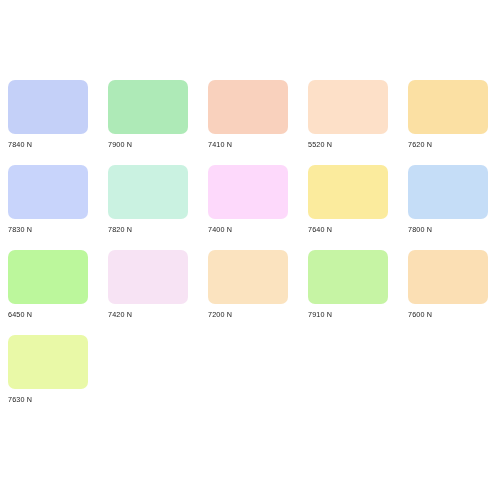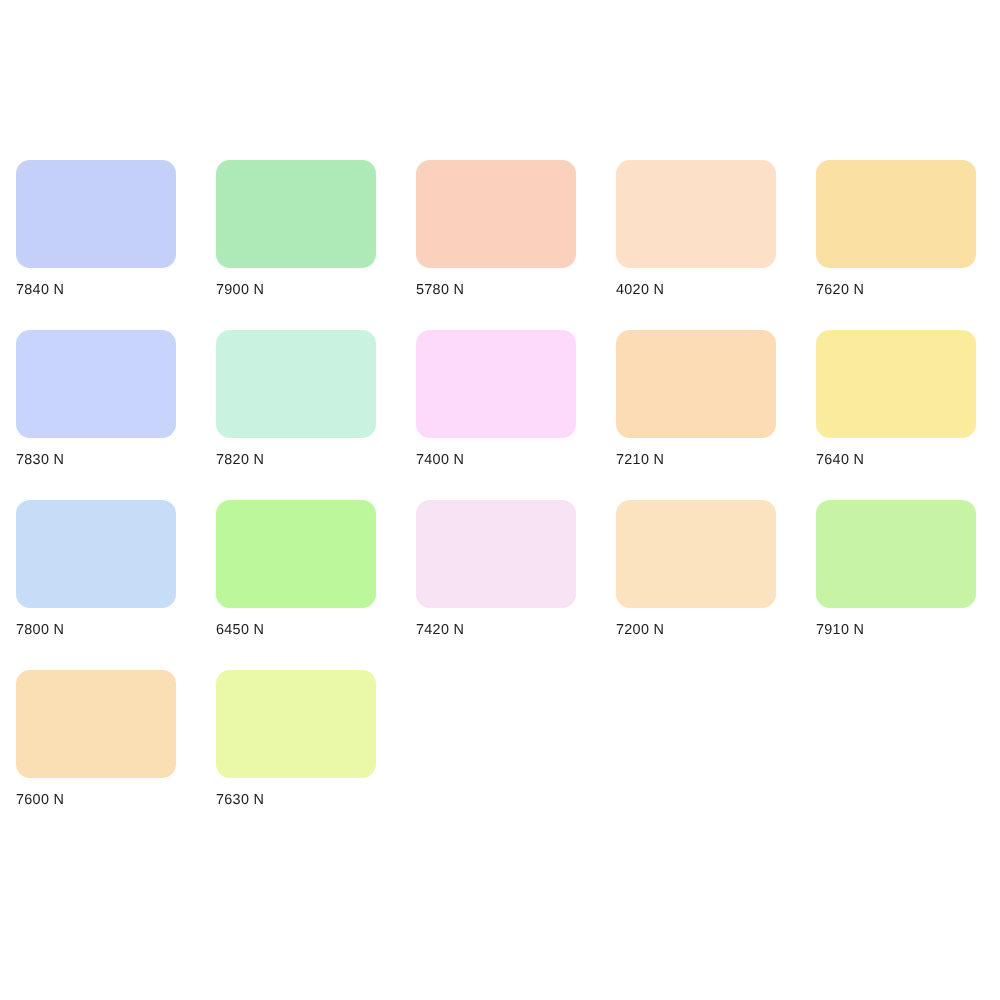--- a/index.html
+++ b/index.html
@@ -72,45 +72,41 @@
       <div class="swatch-cell">
         <div class="swatch-chip" style="background: rgb(196, 208, 248);"></div>
         <div class="swatch-label">7840 N</div>
       </div>
       <div class="swatch-cell">
         <div class="swatch-chip" style="background: rgb(174, 234, 183);"></div>
         <div class="swatch-label">7900 N</div>
       </div>
       <div class="swatch-cell">
         <div class="swatch-chip" style="background: rgb(249, 209, 189);"></div>
-        <div class="swatch-label">5780 N</div>
+        <div class="swatch-label">7410 N</div>
       </div>
       <div class="swatch-cell">
         <div class="swatch-chip" style="background: rgb(253, 224, 200);"></div>
-        <div class="swatch-label">4020 N</div>
+        <div class="swatch-label">5520 N</div>
       </div>
       <div class="swatch-cell">
         <div class="swatch-chip" style="background: rgb(251, 224, 163);"></div>
         <div class="swatch-label">7620 N</div>
       </div>
       <div class="swatch-cell">
         <div class="swatch-chip" style="background: rgb(200, 212, 251);"></div>
         <div class="swatch-label">7830 N</div>
       </div>
       <div class="swatch-cell">
         <div class="swatch-chip" style="background: rgb(202, 242, 225);"></div>
         <div class="swatch-label">7820 N</div>
       </div>
       <div class="swatch-cell">
         <div class="swatch-chip" style="background: rgb(253, 217, 251);"></div>
         <div class="swatch-label">7400 N</div>
-      </div>
-      <div class="swatch-cell">
-        <div class="swatch-chip" style="background: rgb(251, 220, 180);"></div>
-        <div class="swatch-label">7210 N</div>
       </div>
       <div class="swatch-cell">
         <div class="swatch-chip" style="background: rgb(251, 235, 157);"></div>
         <div class="swatch-label">7640 N</div>
       </div>
       <div class="swatch-cell">
         <div class="swatch-chip" style="background: rgb(197, 221, 247);"></div>
         <div class="swatch-label">7800 N</div>
       </div>
       <div class="swatch-cell">

